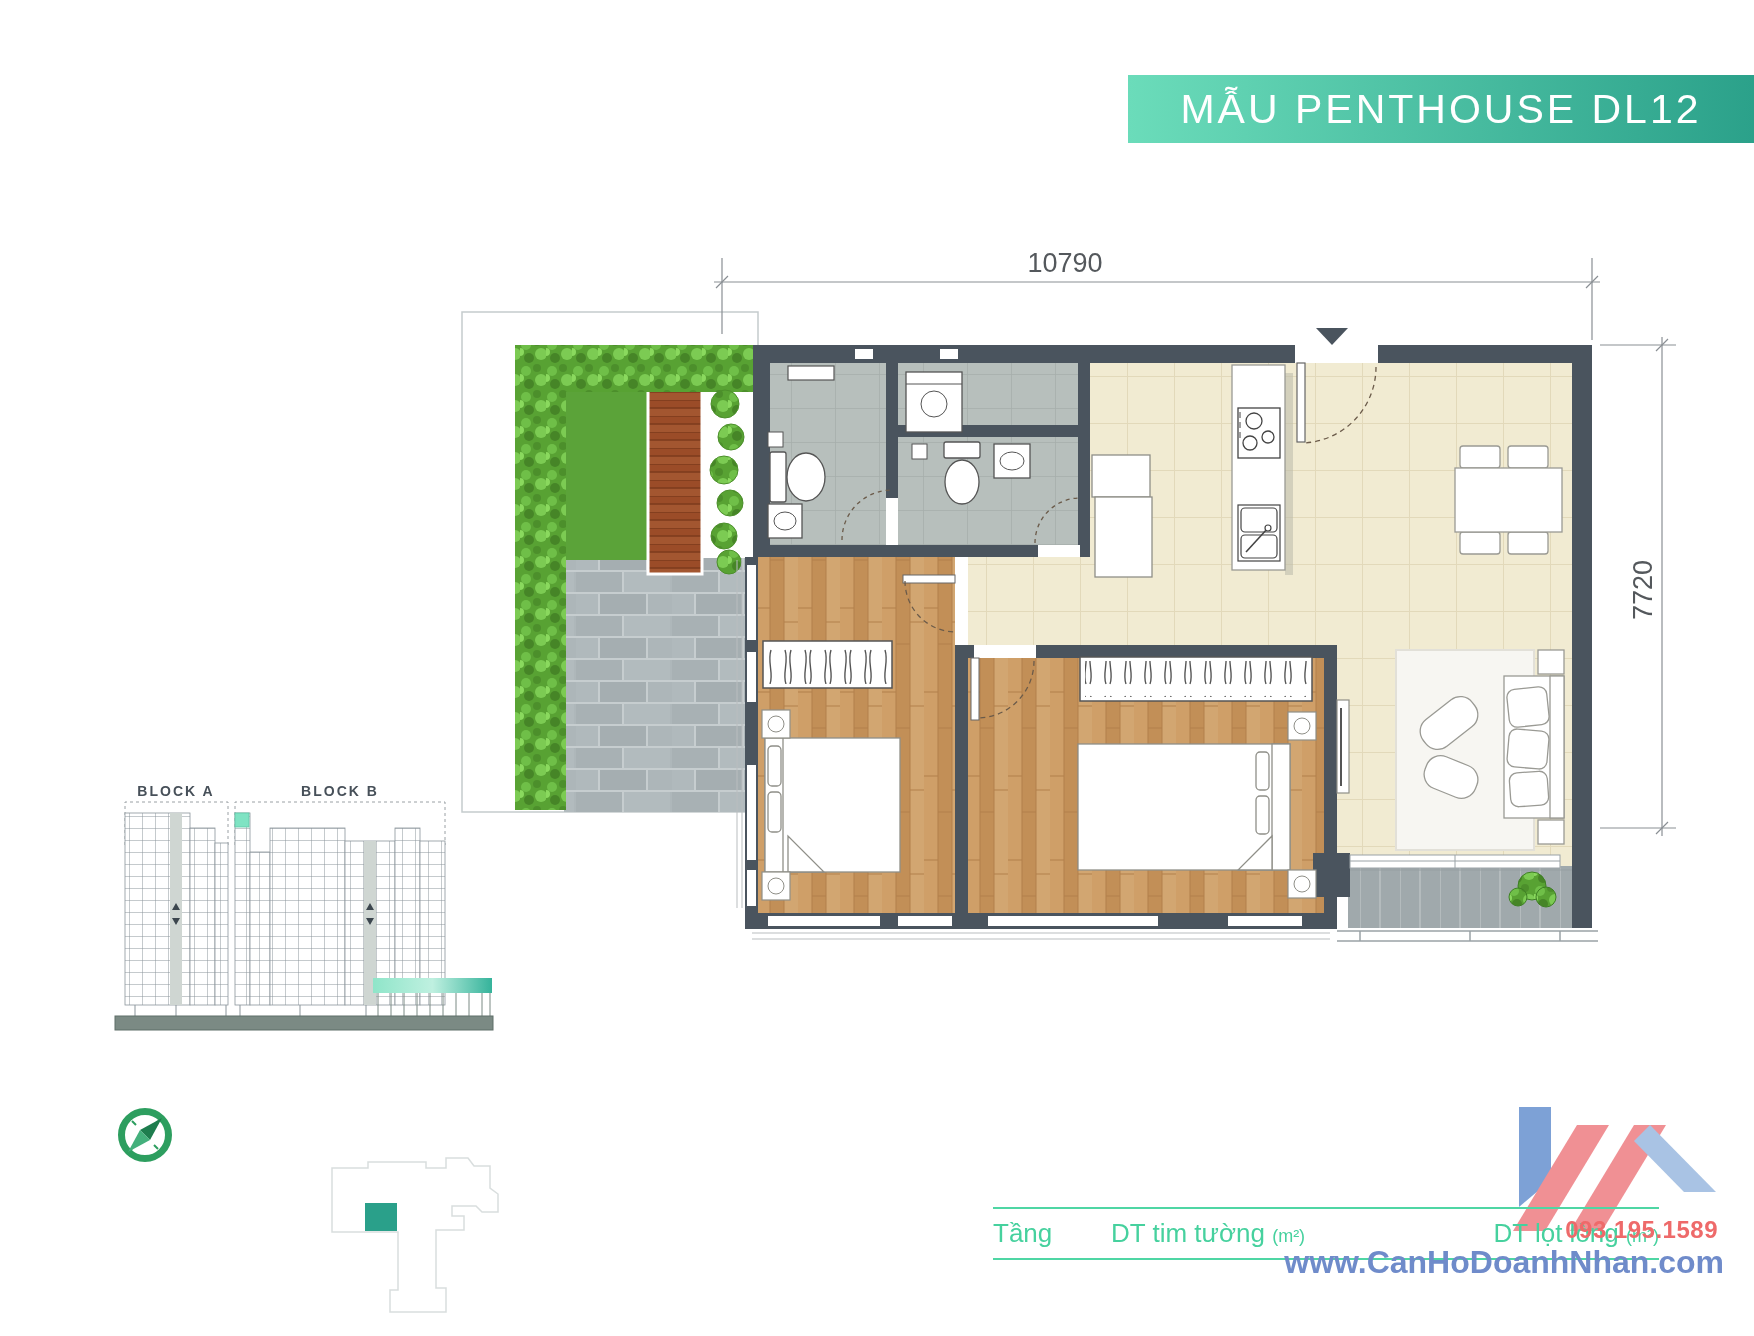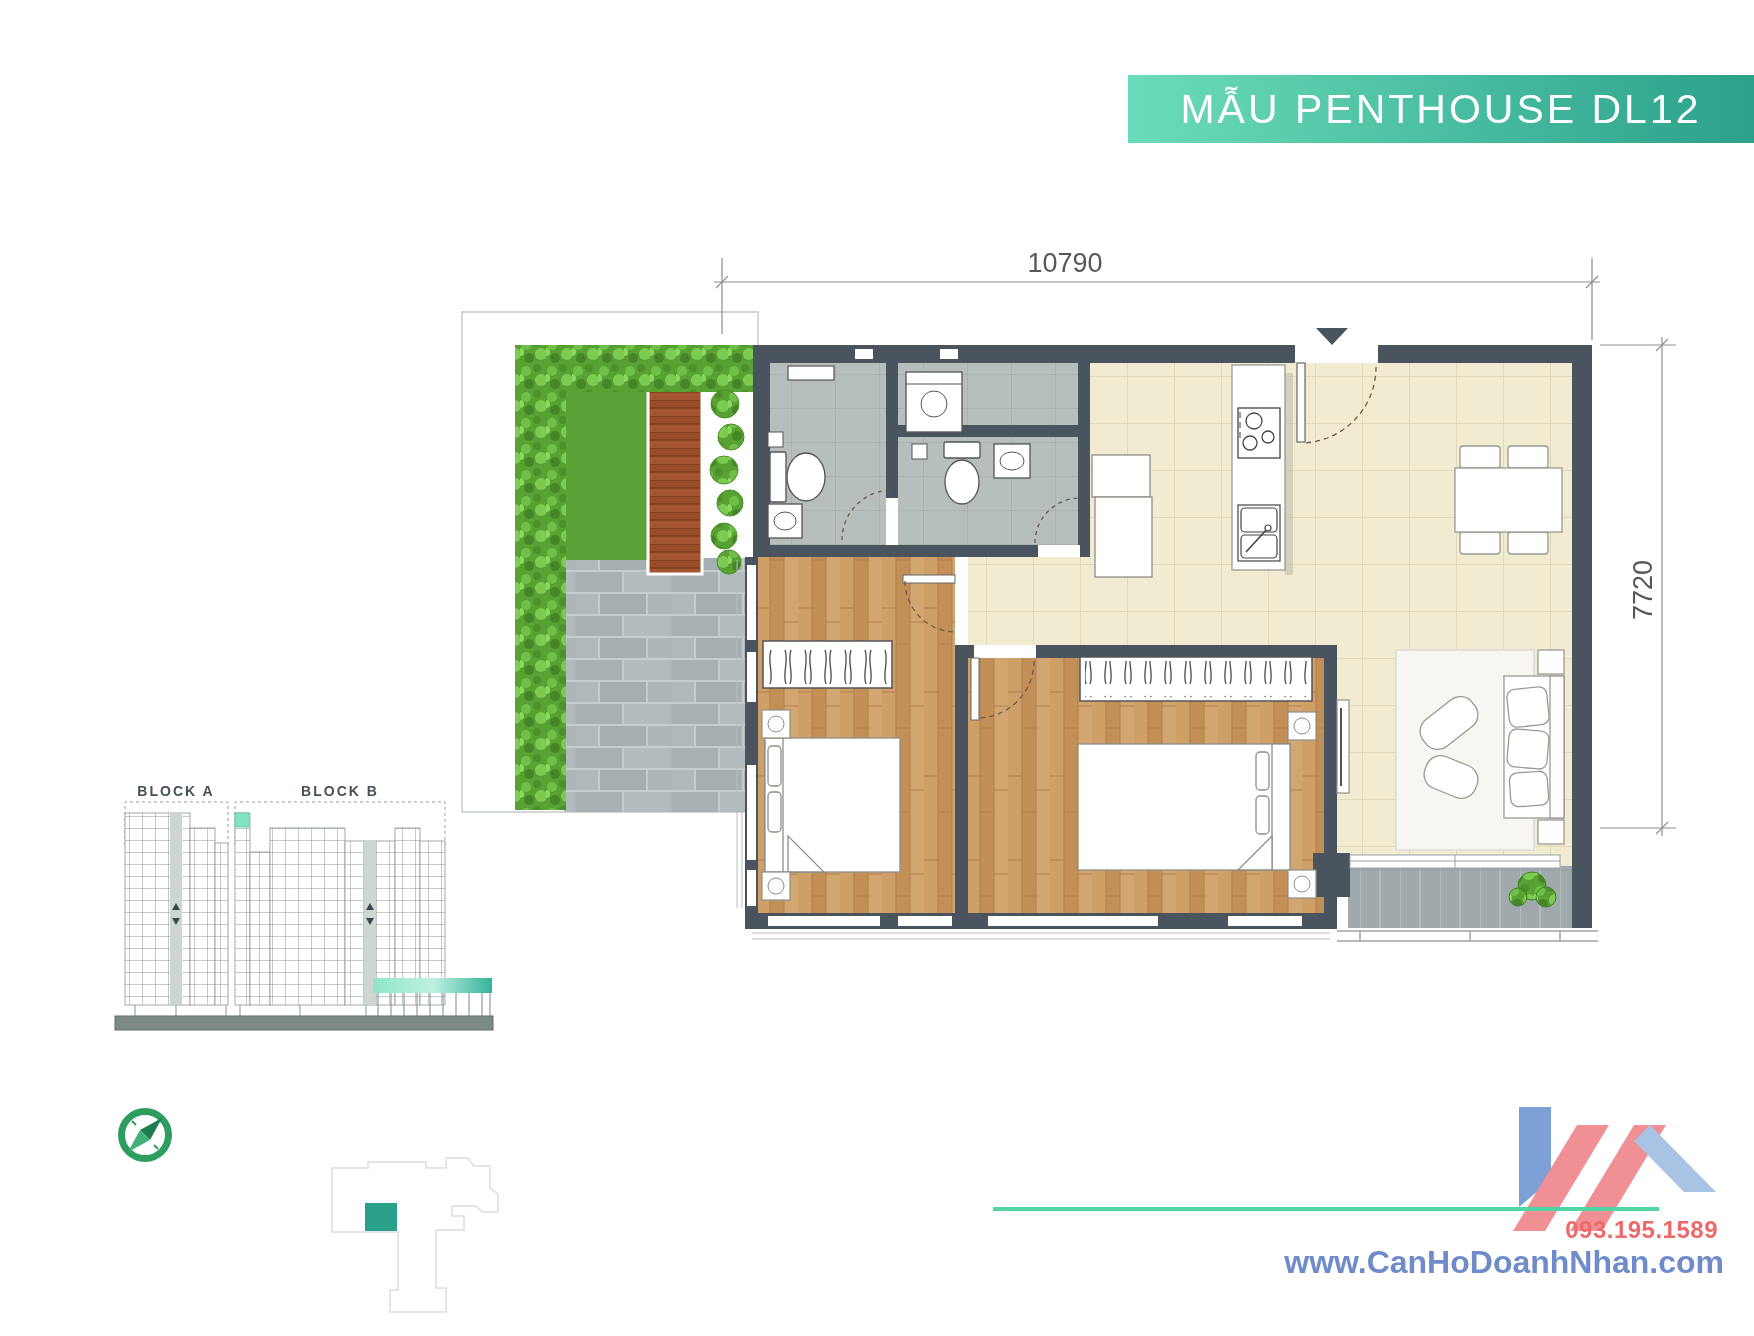--- a/index.html
+++ b/index.html
@@ -360,18 +360,29 @@
     <path d="M1650,1125 L1716,1192 H1684 L1634,1141 Z" fill="#a9c3e4"></path>
   </g>
 </svg>
 
 <div id="banner" class="abs">
   <span class="t">MẪU PENTHOUSE DL12</span>
 </div>
 
 <div id="info-table" class="abs">
   <div class="rule"></div>
+  <div class="row">
+    <div class="cell">
+      <span>Tầng</span>
+    </div>
+    <div class="cell">
+      <span>DT tim tường</span> <span class="unit">(m²)</span>
+    </div>
+    <div class="cell c3h">
+      <span>DT lọt lòng</span> <span class="unit">(m²)</span>
+    </div>
+  </div>
   <div class="rule" style="border-top-width:1.5px"></div>
   <div class="rule" style="border-top-width:1.5px"></div>
 </div>
 
 <div id="wm-phone" class="abs">093.195.1589</div>
 <div id="wm-url" class="abs">www.CanHoDoanhNhan.com</div>
 
 </body></html>

